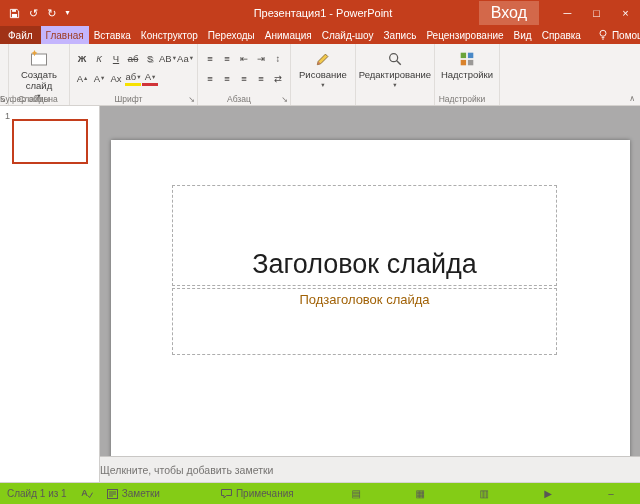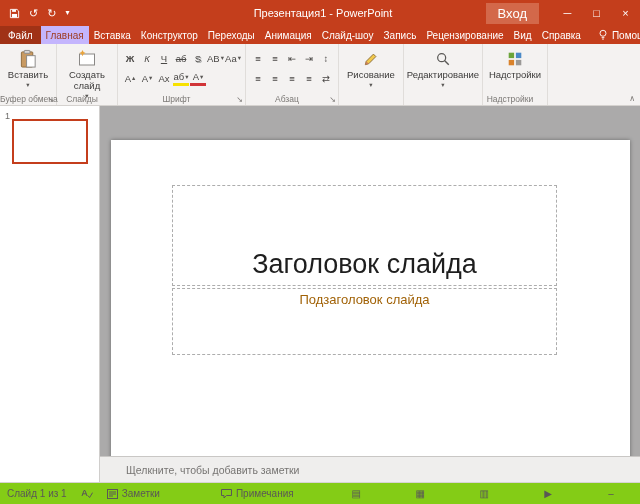--- a/index.html
+++ b/index.html
@@ -7,21 +7,21 @@
   html,body { margin:0; padding:0; }
   body { font-family:"Liberation Sans", sans-serif; }
   .window { position:relative; width:640px; height:504px; background:#F4F2F1; overflow:hidden; }
 
   
   .titlebar { position:absolute; top:0; left:0; right:0; height:26px; background:var(--accent); color:#fff; display:flex; align-items:center; }
   .qat { display:flex; align-items:center; gap:9px; padding-left:9px; z-index:2; }
   .qat .qbtn { font-size:11px; line-height:1; color:#fff; display:flex; align-items:center; }
   .window-title { position:absolute; left:0; right:0; top:0; height:26px; display:flex; align-items:center; justify-content:center; font-size:11px; pointer-events:none;padding-left:6px; }
   .tb-right { margin-left:auto; display:flex; align-items:center; height:100%; z-index:2; }
-  .signin { background:#D3684A; color:#fff; font-size:13px; padding:3px 12px; margin-right:14px; border:none; }
+  .signin { background:#D3684A; color:#fff; font-size:16px; padding:3px 12px; margin-right:14px; border:none; }
   .winbtn { width:29px; height:26px; display:flex; align-items:center; justify-content:center; font-size:11px; color:#fff; }
 
   
   .tabrow { position:absolute; top:26px; left:0; right:0; height:18px; background:var(--accent); display:flex; align-items:stretch; color:#fff; font-size:10px; overflow:hidden; }
   .tab { padding:0 5px; display:flex; align-items:center; white-space:nowrap; }
   .tab.file { background:rgba(0,0,0,0.18); padding:0 8px; }
   .tab.active { background:#c4b5fd; color:#9E3A1E; }
   .assistant { display:flex; align-items:center; gap:4px; padding:0 6px; margin-left:6px; white-space:nowrap; }
 
   
@@ -48,21 +48,21 @@
   .thumbpane { width:100px; background:#FFFFFF; border-right:1px solid #D0CECC; position:relative; }
   .thumb-num { position:absolute; top:5px; left:5px; font-size:9px; color:#6E6C6A; }
   .thumbnail { position:absolute; top:13px; left:12px; width:76px; height:45px; background:#fff; border:2px solid var(--accent); }
   .editor { flex:1; background:#ABAAAA; position:relative; }
   .slide { position:absolute; left:11px; right:10px; top:34px; height:366px; background:#fff; box-shadow:0 0 4px rgba(0,0,0,0.38); }
   .ph { position:absolute; border:1px dashed #ADADAD; }
   .ph-title { left:61px; width:385px; top:45px; height:101px; display:flex; align-items:flex-end; justify-content:center; }
   .ph-title span { font-size:27px; color:#1E1E1E; padding-bottom:5px; white-space:nowrap; }
   .ph-sub { left:61px; width:385px; top:148px; height:67px; display:flex; align-items:flex-start; justify-content:center; }
   .ph-sub span { font-size:13px; color:#a16207; padding-top:3px; white-space:nowrap; }
-  .notes { position:absolute; left:0; right:0; bottom:0; height:26px; background:#EFEEED; border-top:1px solid #C9C7C5; display:flex; align-items:center; padding-left:26px; font-size:10.5px; color:#767472; }
+  .notes { position:absolute; left:0; right:0; bottom:0; height:26px; background:#EFEEED; border-top:1px solid #C9C7C5; display:flex; align-items:center; padding-left:0; font-size:10.5px; color:#767472; }
 
   
   .statusbar { position:absolute; bottom:0; left:0; right:0; height:22px; background:#84cc16; border-top:1px solid #D6D4D2; display:flex; align-items:center; font-size:10px; color:#5A5856; }
   .sb-item { display:flex; align-items:center; gap:4px; padding:0 7px; height:100%; white-space:nowrap; }
   .sb-right { margin-left:auto; display:flex; align-items:center; height:100%;gap:47px; }
   .viewbtn { width:17px; height:100%; display:flex; align-items:center; justify-content:center; font-size:10px; color:#5A5856; }
   .zoomslider { width:56px; height:12px; position:relative; margin:0 4px; }
   .ztrack { position:absolute; left:0; right:0; top:5px; height:1.5px; background:#8A8886; }
   .zthumb { position:absolute; left:27px; top:2px; width:4px; height:8px; background:#605E5C; }
   .zoombtn { padding:0 4px; font-size:11px; }
@@ -119,31 +119,20 @@
           </svg>
       </span>
       <span>Помощ</span>
     </div>
 
   </div>
 
   <div class="ribbon">
 
     <div class="rgroup">
-      <div class="bigbtn">
-        <span class="ic">
-          <svg width="19" height="20" viewBox="0 0 20 20">
-              <rect x="2.5" y="2.5" width="12" height="16" rx="1" fill="#C89A62" stroke="#8E6B3C"></rect>
-              <rect x="5.5" y="1" width="6" height="3" rx="0.5" fill="#DAD8D6" stroke="#8E8C8A"></rect>
-              <rect x="8" y="6.5" width="9" height="12" fill="#fff" stroke="#8A8886"></rect>
-            </svg>
-        </span>
-        <span>Вставить</span>
-        <span class="caret-ic">▾</span>
-      </div>
       <span class="rgroup-label">Буфер обмена</span>
       <span class="launcher">↘</span>
     </div>
 
     <div class="rgroup">
       <div class="bigbtn w52">
         <span class="ic">
           <svg width="20" height="20" viewBox="0 0 20 20">
               <rect x="2.5" y="5" width="15" height="11" fill="#fff" stroke="#8A8886"></rect>
               <path d="M5.5 1l1 2.1 2.1 1-2.1 1-1 2.1-1-2.1-2.1-1 2.1-1z" fill="#E8A33D"></path>

